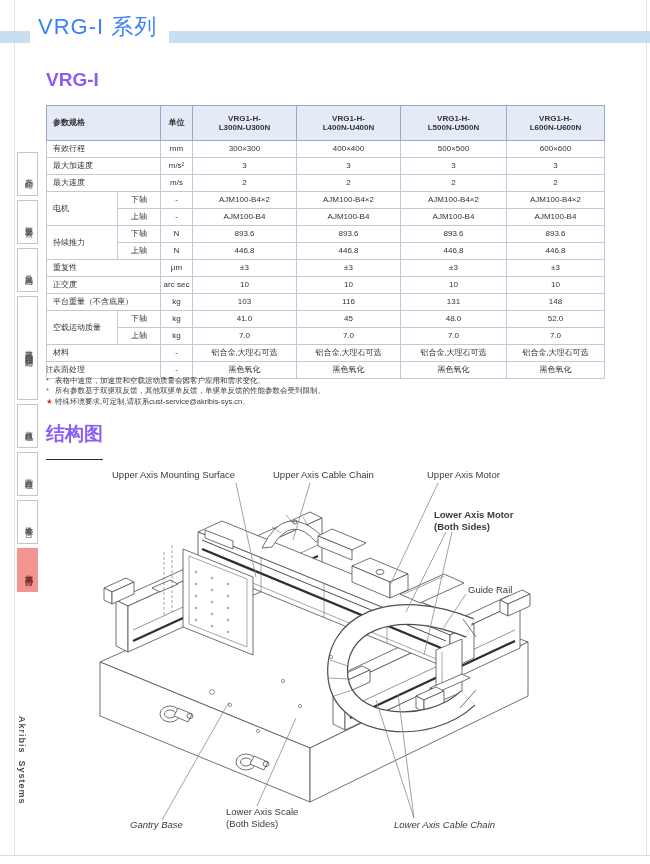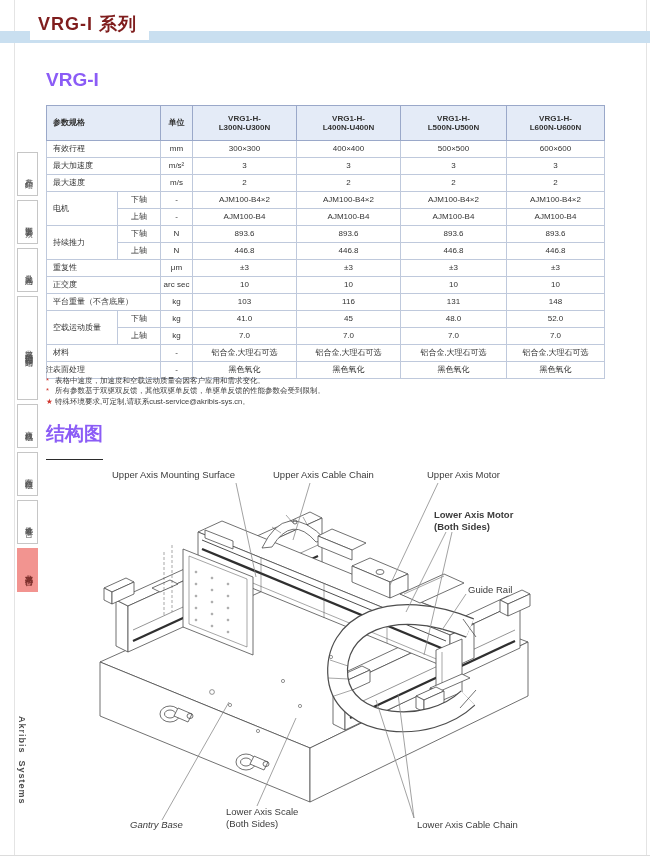--- a/index.html
+++ b/index.html
@@ -7,21 +7,21 @@
         font-family:"Liberation Sans","DejaVu Sans",sans-serif;color:#222;}
 
   
   .frame-left{position:absolute;left:14px;top:0;bottom:8px;width:1px;background:#e4e4e4;}
   .frame-right{position:absolute;left:646px;top:0;bottom:8px;width:1px;background:#e4e4e4;}
   .frame-bottom{position:absolute;left:0;right:0;top:855px;height:1px;background:#dcdcdc;}
 
   
   .title-band{position:absolute;left:0;right:0;top:31px;height:12px;background:#c9dff0;}
   .series-title{position:absolute;left:30px;top:10px;background:#fff;padding:2px 12px 4px 8px;
-        font-size:18px;font-weight:700;letter-spacing:1px;color:#7f1d1d;white-space:nowrap;}
+        font-size:22px;font-weight:400;letter-spacing:1px;color:#3b82f6;white-space:nowrap;}
 
   .sec-head{position:absolute;font-size:19px;font-weight:700;color:#8b5cf6;
         border-bottom:1.5px solid #2b2b2b;padding-bottom:14px;line-height:1.1;}
   #spec-head{left:46px;top:70px;}
   #struct-head{left:46px;top:424px;font-family:Liberation Serif, serif;}
 
   
   .sidebar{position:absolute;left:17px;top:152px;width:21px;display:flex;flex-direction:column;gap:4px;}
   .tab{box-sizing:border-box;width:21px;border:1px solid #c6c6c6;background:#fff;color:#555;
        writing-mode:vertical-rl;text-orientation:upright;font-size:8px;letter-spacing:1px;
@@ -386,15 +386,15 @@
 
   <div class="dlabel" style="left:112px;top:469px;">Upper Axis Mounting Surface</div>
   <div class="dlabel" style="left:273px;top:469px;">Upper Axis Cable Chain</div>
   <div class="dlabel" style="left:427px;top:469px;">Upper Axis Motor</div>
   <div class="dlabel" style="left:434px;top:509px;font-weight:bold;">Lower Axis Motor
 (Both Sides)</div>
   <div class="dlabel" style="left:468px;top:584px;">Guide Rail</div>
   <div class="dlabel" style="left:130px;top:819px;font-style:italic;">Gantry Base</div>
   <div class="dlabel" style="left:226px;top:806px;">Lower Axis Scale
 (Both Sides)</div>
-  <div class="dlabel" style="left:417px;top:819px;">Lower Axis Cable Chain</div>
+  <div class="dlabel" style="left:394px;top:819px;font-style:italic;">Lower Axis Cable Chain</div>
 
 </div>
 
 </body></html>

